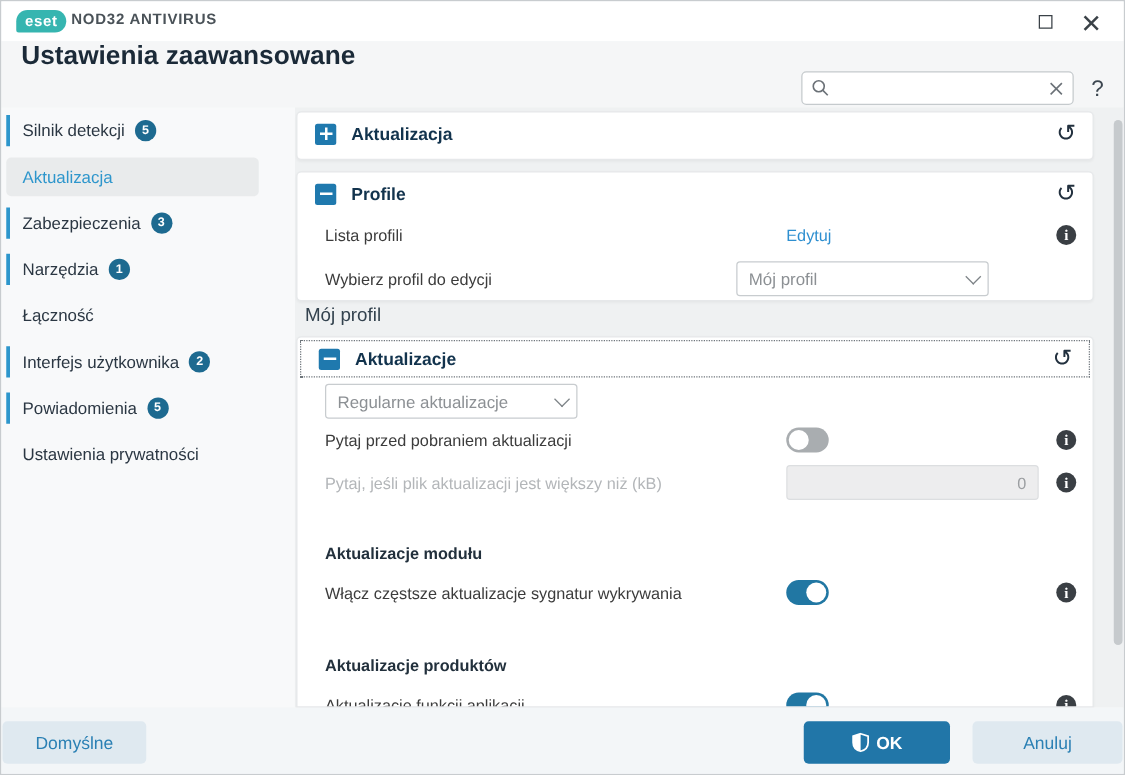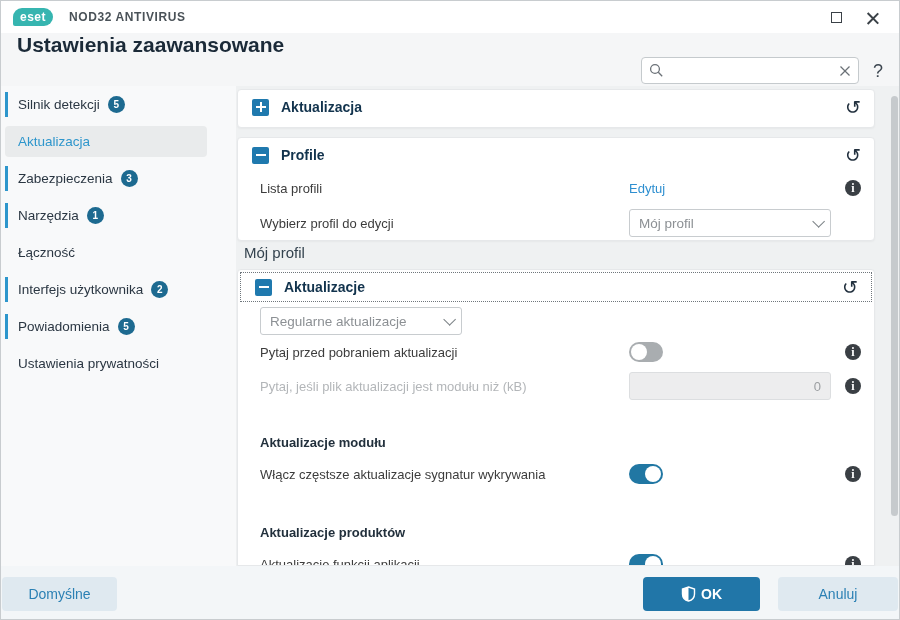--- a/index.html
+++ b/index.html
@@ -10,21 +10,21 @@
     color:#2b3743;
     position:relative;
     overflow:hidden;
     border:1px solid #c8cccf;
   }
   
   .titlebar {
     position:absolute; top:0; left:0; width:100%; height:32px;
     background:#ffffff; display:flex; align-items:center; padding:0 12px;
   }
-  .brand { display:flex; align-items:center; gap:16px; }
+  .brand { display:flex; gap:4px; }
   .eset-logo {
     background:#36b5b0; color:#fff; font-weight:bold; font-size:12px;
     padding:2px 7px; border-radius:9px 9px 9px 2px; letter-spacing:.5px;
   }
   .app-title { font-size:12px; color:#4a5258; letter-spacing:.6px; font-weight:bold; }
   .win-controls { margin-left:auto; display:flex; align-items:center; gap:22px; padding-right:8px; }
   .win-btn { width:14px; height:14px; display:flex; align-items:center; justify-content:center; cursor:pointer; }
   .max-glyph { width:11px; height:11px; border:1.5px solid #3a4147; }
   .close-glyph { position:relative; width:13px; height:13px; }
   .close-glyph::before,.close-glyph::after{
@@ -235,21 +235,21 @@
     </div>
     <div class="row">
       <span class="lbl">Lista profili</span>
       <span class="ctrl-zone">
           <a class="link">Edytuj</a>
         </span>
       <span class="info-zone">
           <span class="info-icon">i</span>
         </span>
     </div>
-    <div class="row" style="margin-top:5px;">
+    <div class="row" style="margin-top:5px;gap:40px;">
       <span class="lbl">Wybierz profil do edycji</span>
       <span class="ctrl-zone">
         <span class="select">
           <span>Mój profil</span>
           <span class="chev"></span>
         </span>
       </span>
       <span class="info-zone"></span>
     </div>
   </div>
@@ -279,21 +279,21 @@
         <span class="toggle off">
             <span class="knob"></span>
           </span>
       </span>
       <span class="info-zone">
           <span class="info-icon">i</span>
         </span>
     </div>
 
     <div class="row" style="margin-top:4px;">
-      <span class="lbl disabled">Pytaj, jeśli plik aktualizacji jest modułu niż (kB)</span>
+      <span class="lbl disabled">Pytaj, jeśli plik aktualizacji jest większy niż (kB)</span>
       <span class="ctrl-zone">
         <input class="num-input" disabled="" value="0" style="">
       </span>
       <span class="info-zone">
           <span class="info-icon">i</span>
         </span>
     </div>
 
     <div class="spacer28"></div>
 

